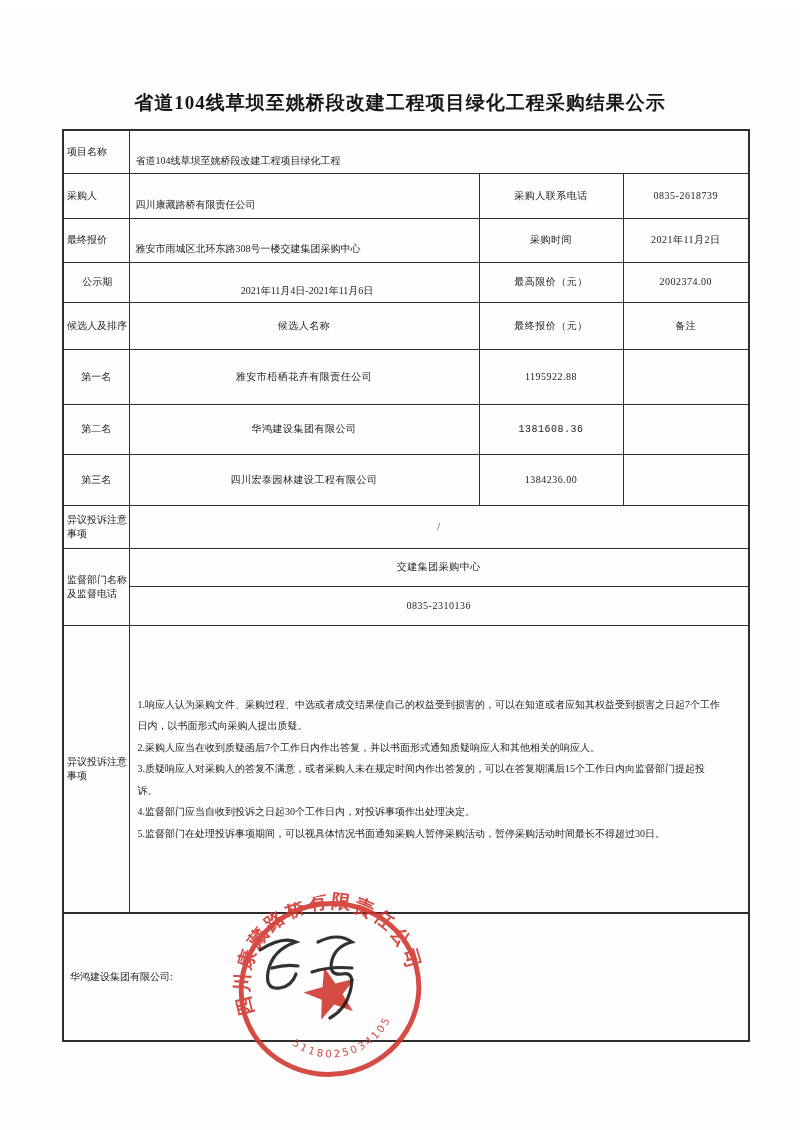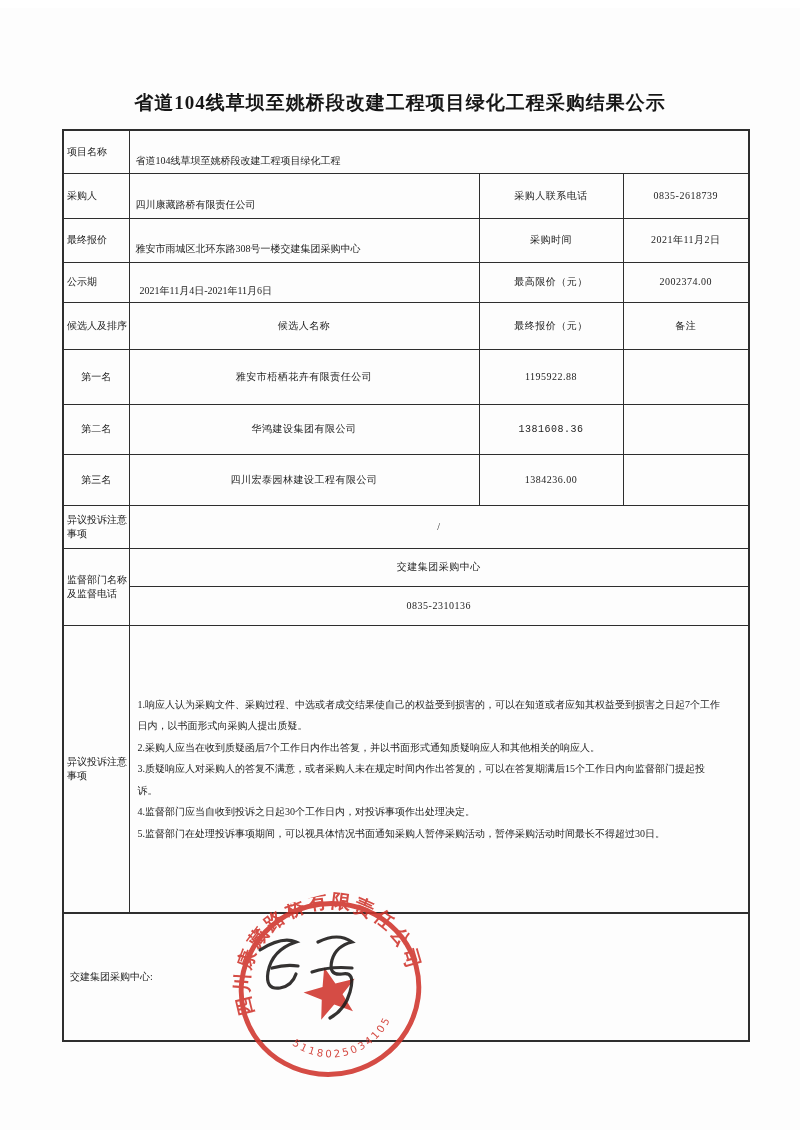--- a/index.html
+++ b/index.html
@@ -34,21 +34,21 @@
   }
   table.doc { border-width: 2px; }
   td { vertical-align: middle; line-height: 1.35; }
   td.lbl   { text-align: left;  padding: 2px 1px 2px 3px; }
   td.lblc  { text-align: center; padding: 18px 1px; }
   td.vleft { text-align: left;  padding: 20px 4px 2px 6px; }
   td.vcent { text-align: center; padding: 2px 14px; letter-spacing: .5px; }
   tr.r-project td { height: 43px; }
   tr.r-purchaser td { height: 45px; }
   tr.r-location td { height: 44px; }
-  tr.r-publicity td { height: 40px; }
+  tr.r-publicity td { height: 40px; text-align: center; }
   tr.r-chead td { height: 47px; }
   tr.r-c1 td { height: 55px; }
   tr.r-c2 td { height: 42px; font-family: Liberation Mono, monospace; }
   tr.r-c3 td { height: 45px; }
   tr.r-other td { height: 43px; }
   tr.r-supa td { height: 38px; }
   tr.r-supb td { height: 39px; }
   tr.r-obj td { height: 288px; }
   tr.r-sign td { height: 128px; border-top-width: 2px; }
   td.objection {
@@ -150,21 +150,21 @@
         <td class="objection" colspan="3">
           <div>1.响应人认为采购文件、采购过程、中选或者成交结果使自己的权益受到损害的，可以在知道或者应知其权益受到损害之日起7个工作日内，以书面形式向采购人提出质疑。</div>
           <div>2.采购人应当在收到质疑函后7个工作日内作出答复，并以书面形式通知质疑响应人和其他相关的响应人。</div>
           <div>3.质疑响应人对采购人的答复不满意，或者采购人未在规定时间内作出答复的，可以在答复期满后15个工作日内向监督部门提起投诉。</div>
           <div>4.监督部门应当自收到投诉之日起30个工作日内，对投诉事项作出处理决定。</div>
           <div>5.监督部门在处理投诉事项期间，可以视具体情况书面通知采购人暂停采购活动，暂停采购活动时间最长不得超过30日。</div>
         </td>
       </tr>
       <tr class="r-sign">
         <td class="signcell" colspan="4">
-          <span>交建集团采购中心:</span>
+          <span>华鸿建设集团有限公司:</span>
         </td>
       </tr>
     </tbody>
   </table>
 
   <div class="stamp-wrap">
     <svg width="196" height="186" viewBox="0 0 200 190">
       <defs>
         <path id="arcTop" d="M 22,114 A 82,78 0 1 1 178,114" fill="none"></path>
         <path id="arcBot" d="M 44,134 A 64,60 0 0 0 156,134" fill="none"></path>

